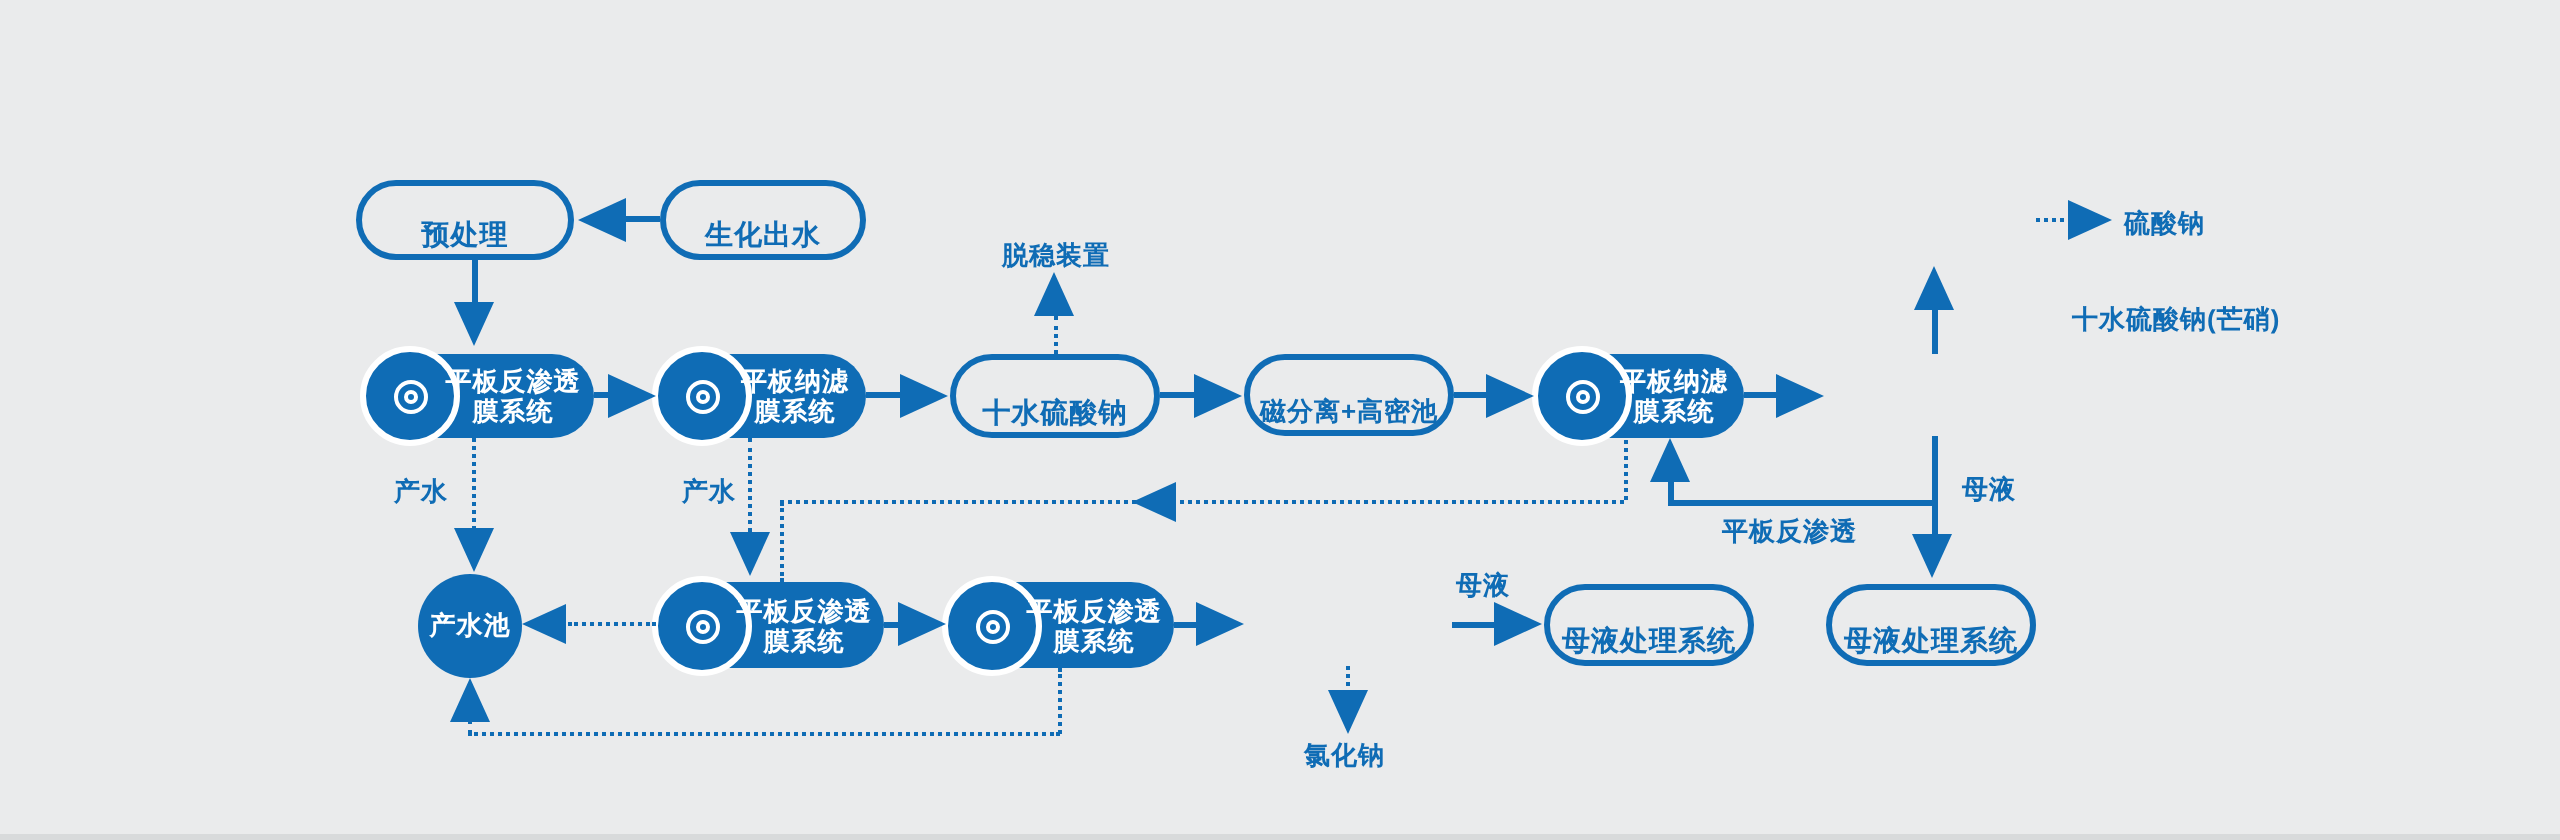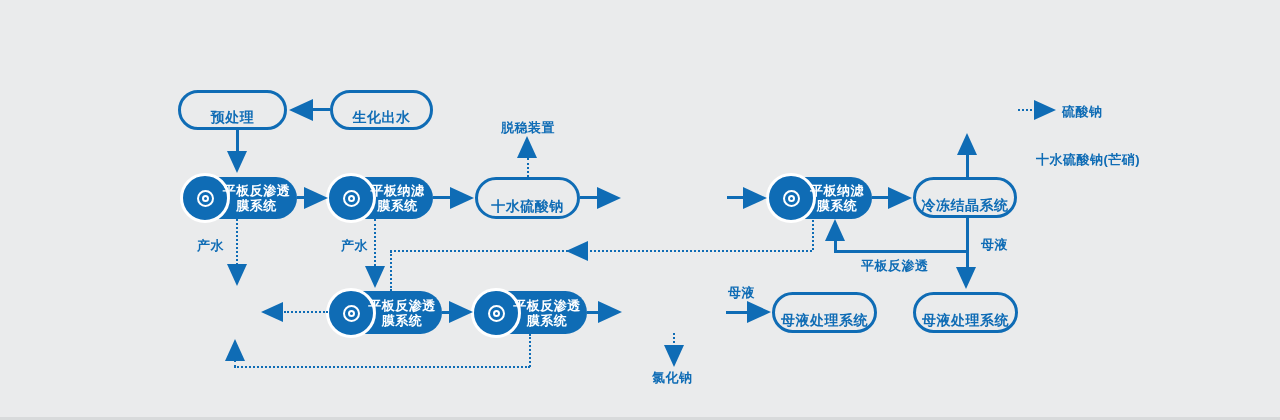--- a/index.html
+++ b/index.html
@@ -74,35 +74,38 @@
         </span>
       </span>
     <span class="txt">
         <span>平板纳滤</span>
         <span>膜系统</span>
       </span>
   </div>
   <div class="pill-o" style="left:475px;top:177px;width:105px;height:42px;">
     <span>十水硫酸钠</span>
   </div>
+  <div class="pill-o" style="left:622px;top:177px;width:105px;height:41px;font-size:13px;">
+    <span>磁分离+高密池</span>
+  </div>
   <div class="pill-f" style="left:768px;top:177px;width:104px;height:42px;">
     <span class="disc">
         <span class="r1">
           <span class="r2"></span>
         </span>
       </span>
     <span class="txt">
         <span>平板纳滤</span>
         <span>膜系统</span>
       </span>
   </div>
-  <div class="pill-o" style="left:913px;top:177px;width:104px;height:41px;">
-    <span>冷冻结晶系统</span>
-  </div>
-
+
+  <div class="circle" style="left:209px;top:287px;width:52px;height:52px;">
+    <span>产水池</span>
+  </div>
   <div class="pill-f" style="left:328px;top:291px;width:114px;height:43px;">
     <span class="disc" style="top:-3px;">
         <span class="r1">
           <span class="r2"></span>
         </span>
       </span>
     <span class="txt">
         <span>平板反渗透</span>
         <span>膜系统</span>
       </span>

